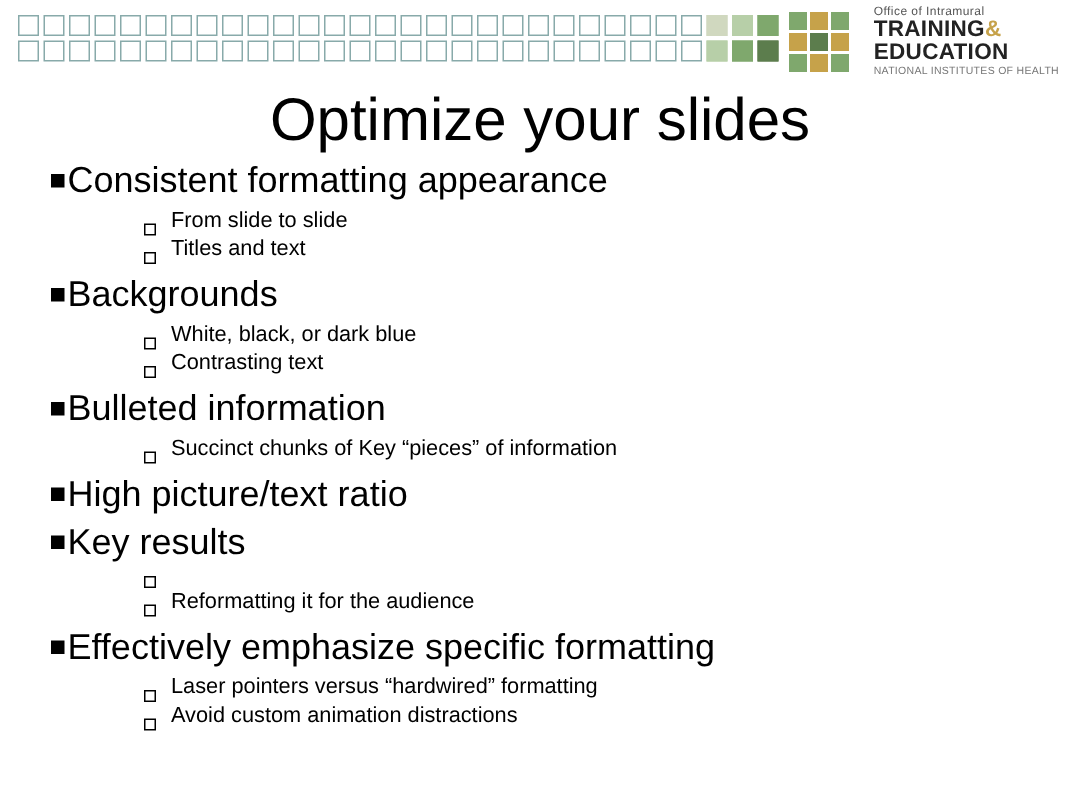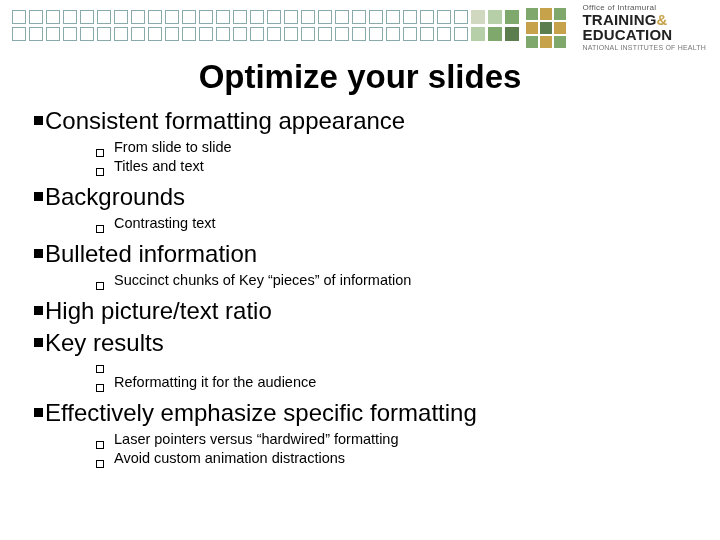--- a/index.html
+++ b/index.html
@@ -18,21 +18,21 @@
   .ls{width:12px;height:12px}
   .ls.a{background:#7fa86d}
   .ls.b{background:#c6a24a}
   .ls.c{background:#5c7d4d}
   .logo-text{display:flex;flex-direction:column;line-height:1}
   .logo-top{font-size:8px;color:#555;letter-spacing:.3px}
   .logo-mid{font-size:15px;font-weight:900;color:#222;letter-spacing:.2px}
   .logo-amp{color:#c6a24a}
   .logo-bot{font-size:7px;color:#777;letter-spacing:.2px;margin-top:2px}
   
-  .title{position:absolute;top:58px;left:0;width:720px;text-align:center;font-size:33px;font-weight:700}
+  .title{position:absolute;top:58px;left:0;width:720px;text-align:center;font-size:40px;font-weight:400}
   
   .body{position:absolute;top:104px;left:34px;right:20px}
   .lvl1{display:flex;align-items:flex-start;gap:2px;margin-top:2px}
   .lvl1 .bullet1{width:9px;height:9px;background:#000;margin-top:10px;flex:0 0 auto}
   .lvl1 .t1{font-size:24px;line-height:30px}
   .subs{margin-left:62px;margin-top:2px;margin-bottom:6px}
   .lvl2{display:flex;align-items:flex-end;gap:10px}
   .lvl2 .bullet2{width:8px;height:8px;border:1px solid #000;box-sizing:border-box;margin-top:5px;flex:0 0 auto}
   .lvl2 .t2{font-size:14.5px;line-height:19px}
 </style>
@@ -147,20 +147,24 @@
           <div class="t2">Titles and text</div>
         </div>
       </div>
       <div class="lvl1">
         <div class="bullet1"></div>
         <div class="t1">Backgrounds</div>
       </div>
       <div class="subs">
         <div class="lvl2">
           <div class="bullet2"></div>
+          <div class="t2">White, black, or dark blue</div>
+        </div>
+        <div class="lvl2">
+          <div class="bullet2"></div>
           <div class="t2">Contrasting text</div>
         </div>
       </div>
       <div class="lvl1">
         <div class="bullet1"></div>
         <div class="t1">Bulleted information</div>
       </div>
       <div class="subs">
         <div class="lvl2">
           <div class="bullet2"></div>

